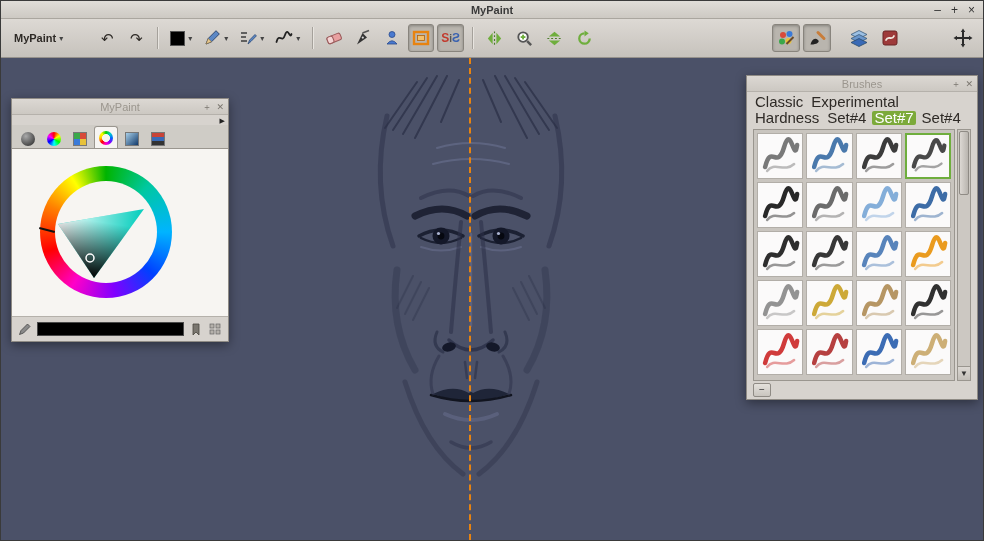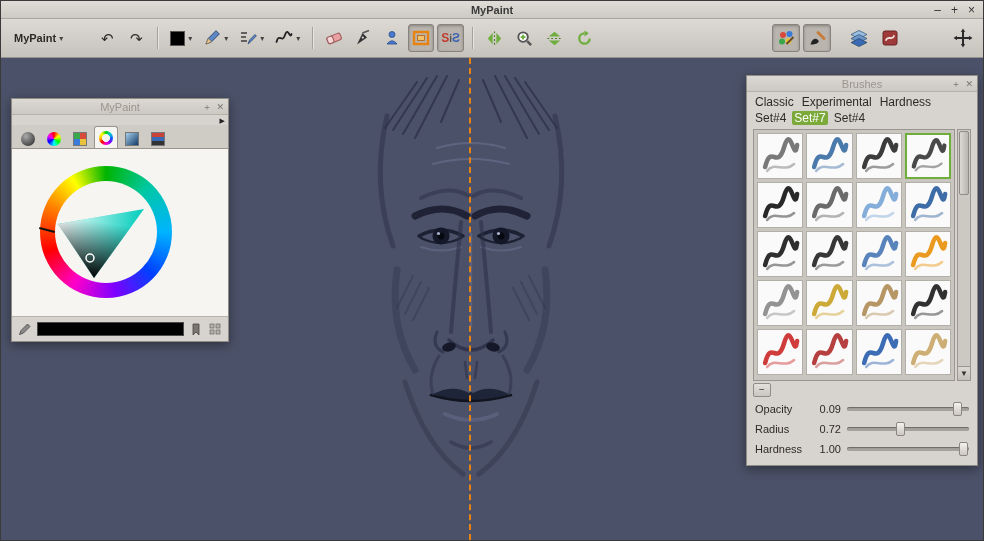--- a/index.html
+++ b/index.html
@@ -77,21 +77,21 @@
   .hue-marker { position:absolute; left:27px; top:80px; width:16px; height:2px; background:#111;
     transform:rotate(14deg); z-index:2; }
   .sat-triangle { position:absolute; left:44px; top:33px; z-index:1; }
   .cbottom { height:24px; display:flex; align-items:center; gap:5px; padding:0 6px; }
   .cur-swatch { flex:1; height:14px; border:1px solid #4a4a4a; }
   .small-ic { width:14px; height:14px; display:flex; align-items:center; justify-content:center; }
 
   
   .brushes-panel { left:745px; top:74px; width:232px; }
   .btabs { display:flex; flex-wrap:wrap; padding:3px 6px 2px 6px; gap:2px 4px;
-    font-size:12px; color:#2e2a26; line-height:14px; }
+    font-size:15px; color:#2e2a26; line-height:14px; }
   .btab { padding:0 2px; }
   .btab.active { background:#7caa3a; color:#fff; border-radius:2px; }
   .bgrid-wrap { display:flex; margin:2px 6px 0 6px; height:252px; }
   .bcells { flex:1; display:grid; grid-template-columns:repeat(4,1fr);
     grid-auto-rows:46px; gap:3px; padding:3px; background:#c9c5bf;
     border:1px solid #9a968f; overflow:hidden; }
   .brush-cell { background:#fbfafa; border:1px solid #b2aea8; display:flex;
     align-items:center; justify-content:center; }
   .brush-cell.active { border:2px solid var(--select_green,#6fae3d); }
   .brush-cell svg { width:100%; height:100%; }
@@ -598,41 +598,15 @@
         <div class="sb-thumb"></div>
         <div class="sb-fill"></div>
         <div class="sb-arrow">▼</div>
       </div>
     </div>
 
     <div class="minus-row">
       <span class="minus-btn">−</span>
     </div>
 
-    <div class="sliders">
-
-        <div class="slider-row">
-          <span class="slabel">Opacity</span>
-          <span class="sval">0.09</span>
-          <span class="strack">
-            <span class="shandle" style="left: 91%;"></span>
-          </span>
-        </div>
-
-        <div class="slider-row">
-          <span class="slabel">Radius</span>
-          <span class="sval">0.72</span>
-          <span class="strack">
-            <span class="shandle" style="left: 44%;"></span>
-          </span>
-        </div>
-
-        <div class="slider-row">
-          <span class="slabel">Hardness</span>
-          <span class="sval">1.00</span>
-          <span class="strack">
-            <span class="shandle" style="left: 96%;"></span>
-          </span>
-        </div>
-      </div>
   </div>
 
 </div>
 
 </body></html>

